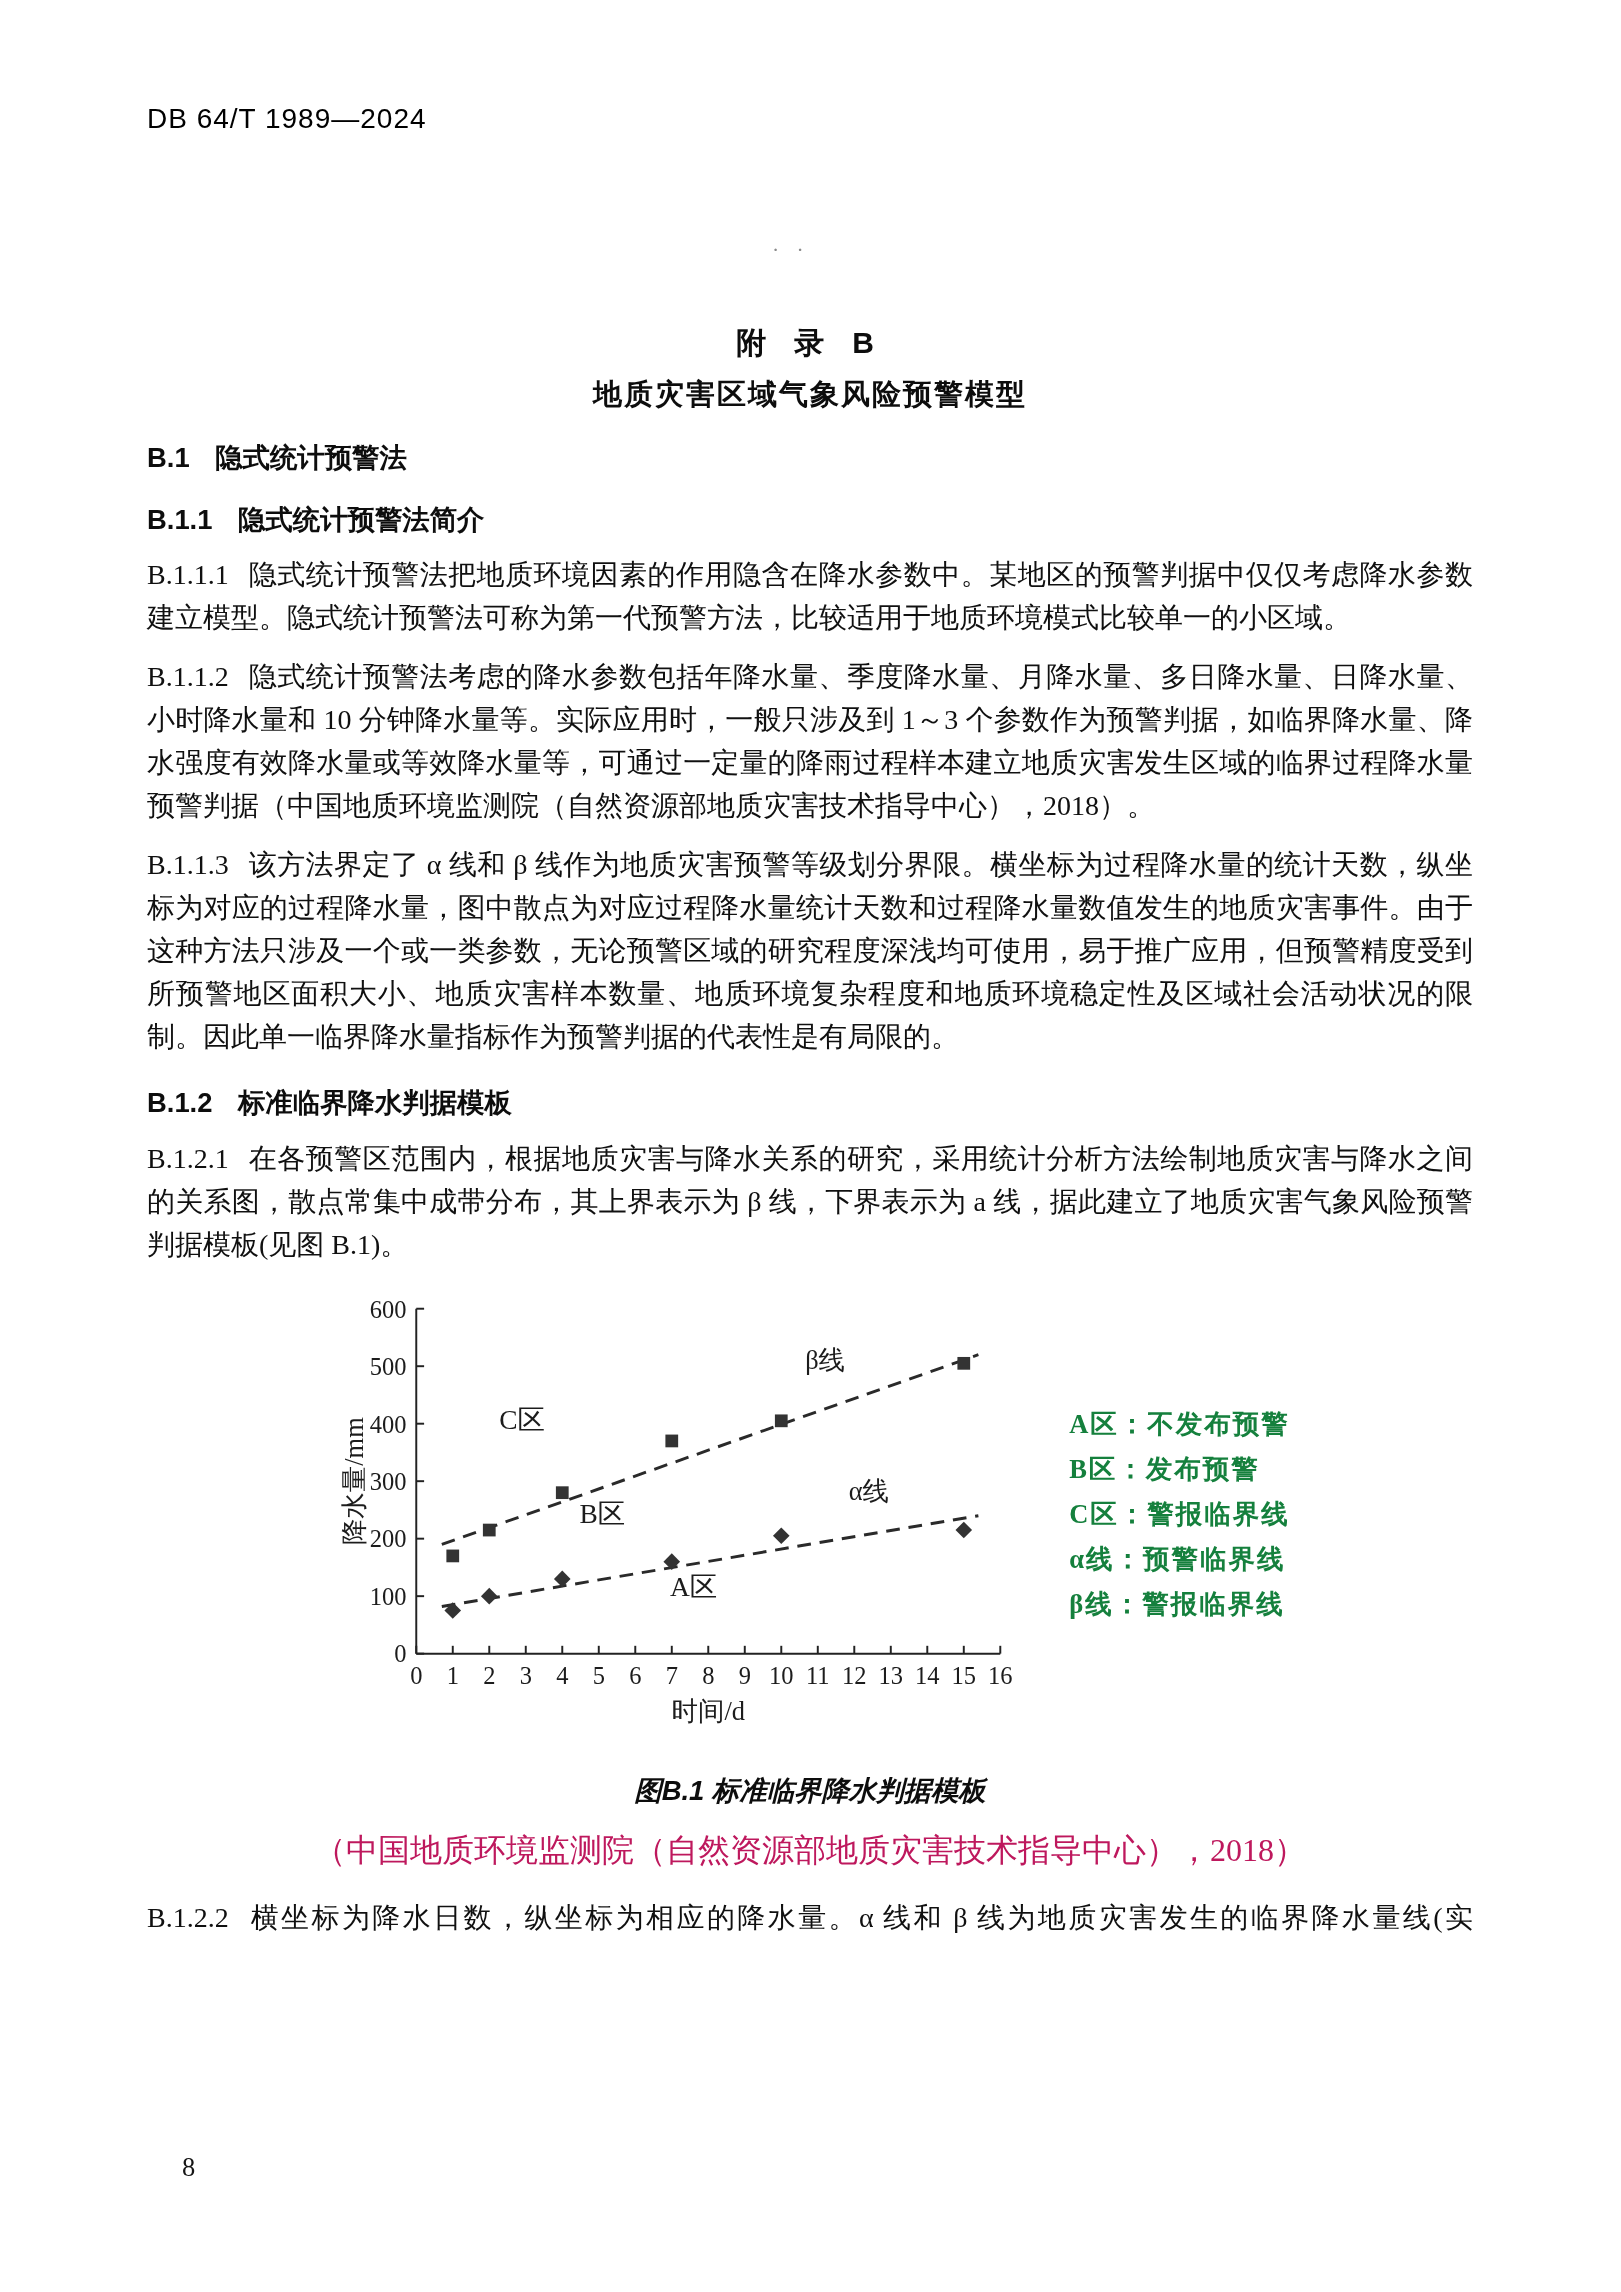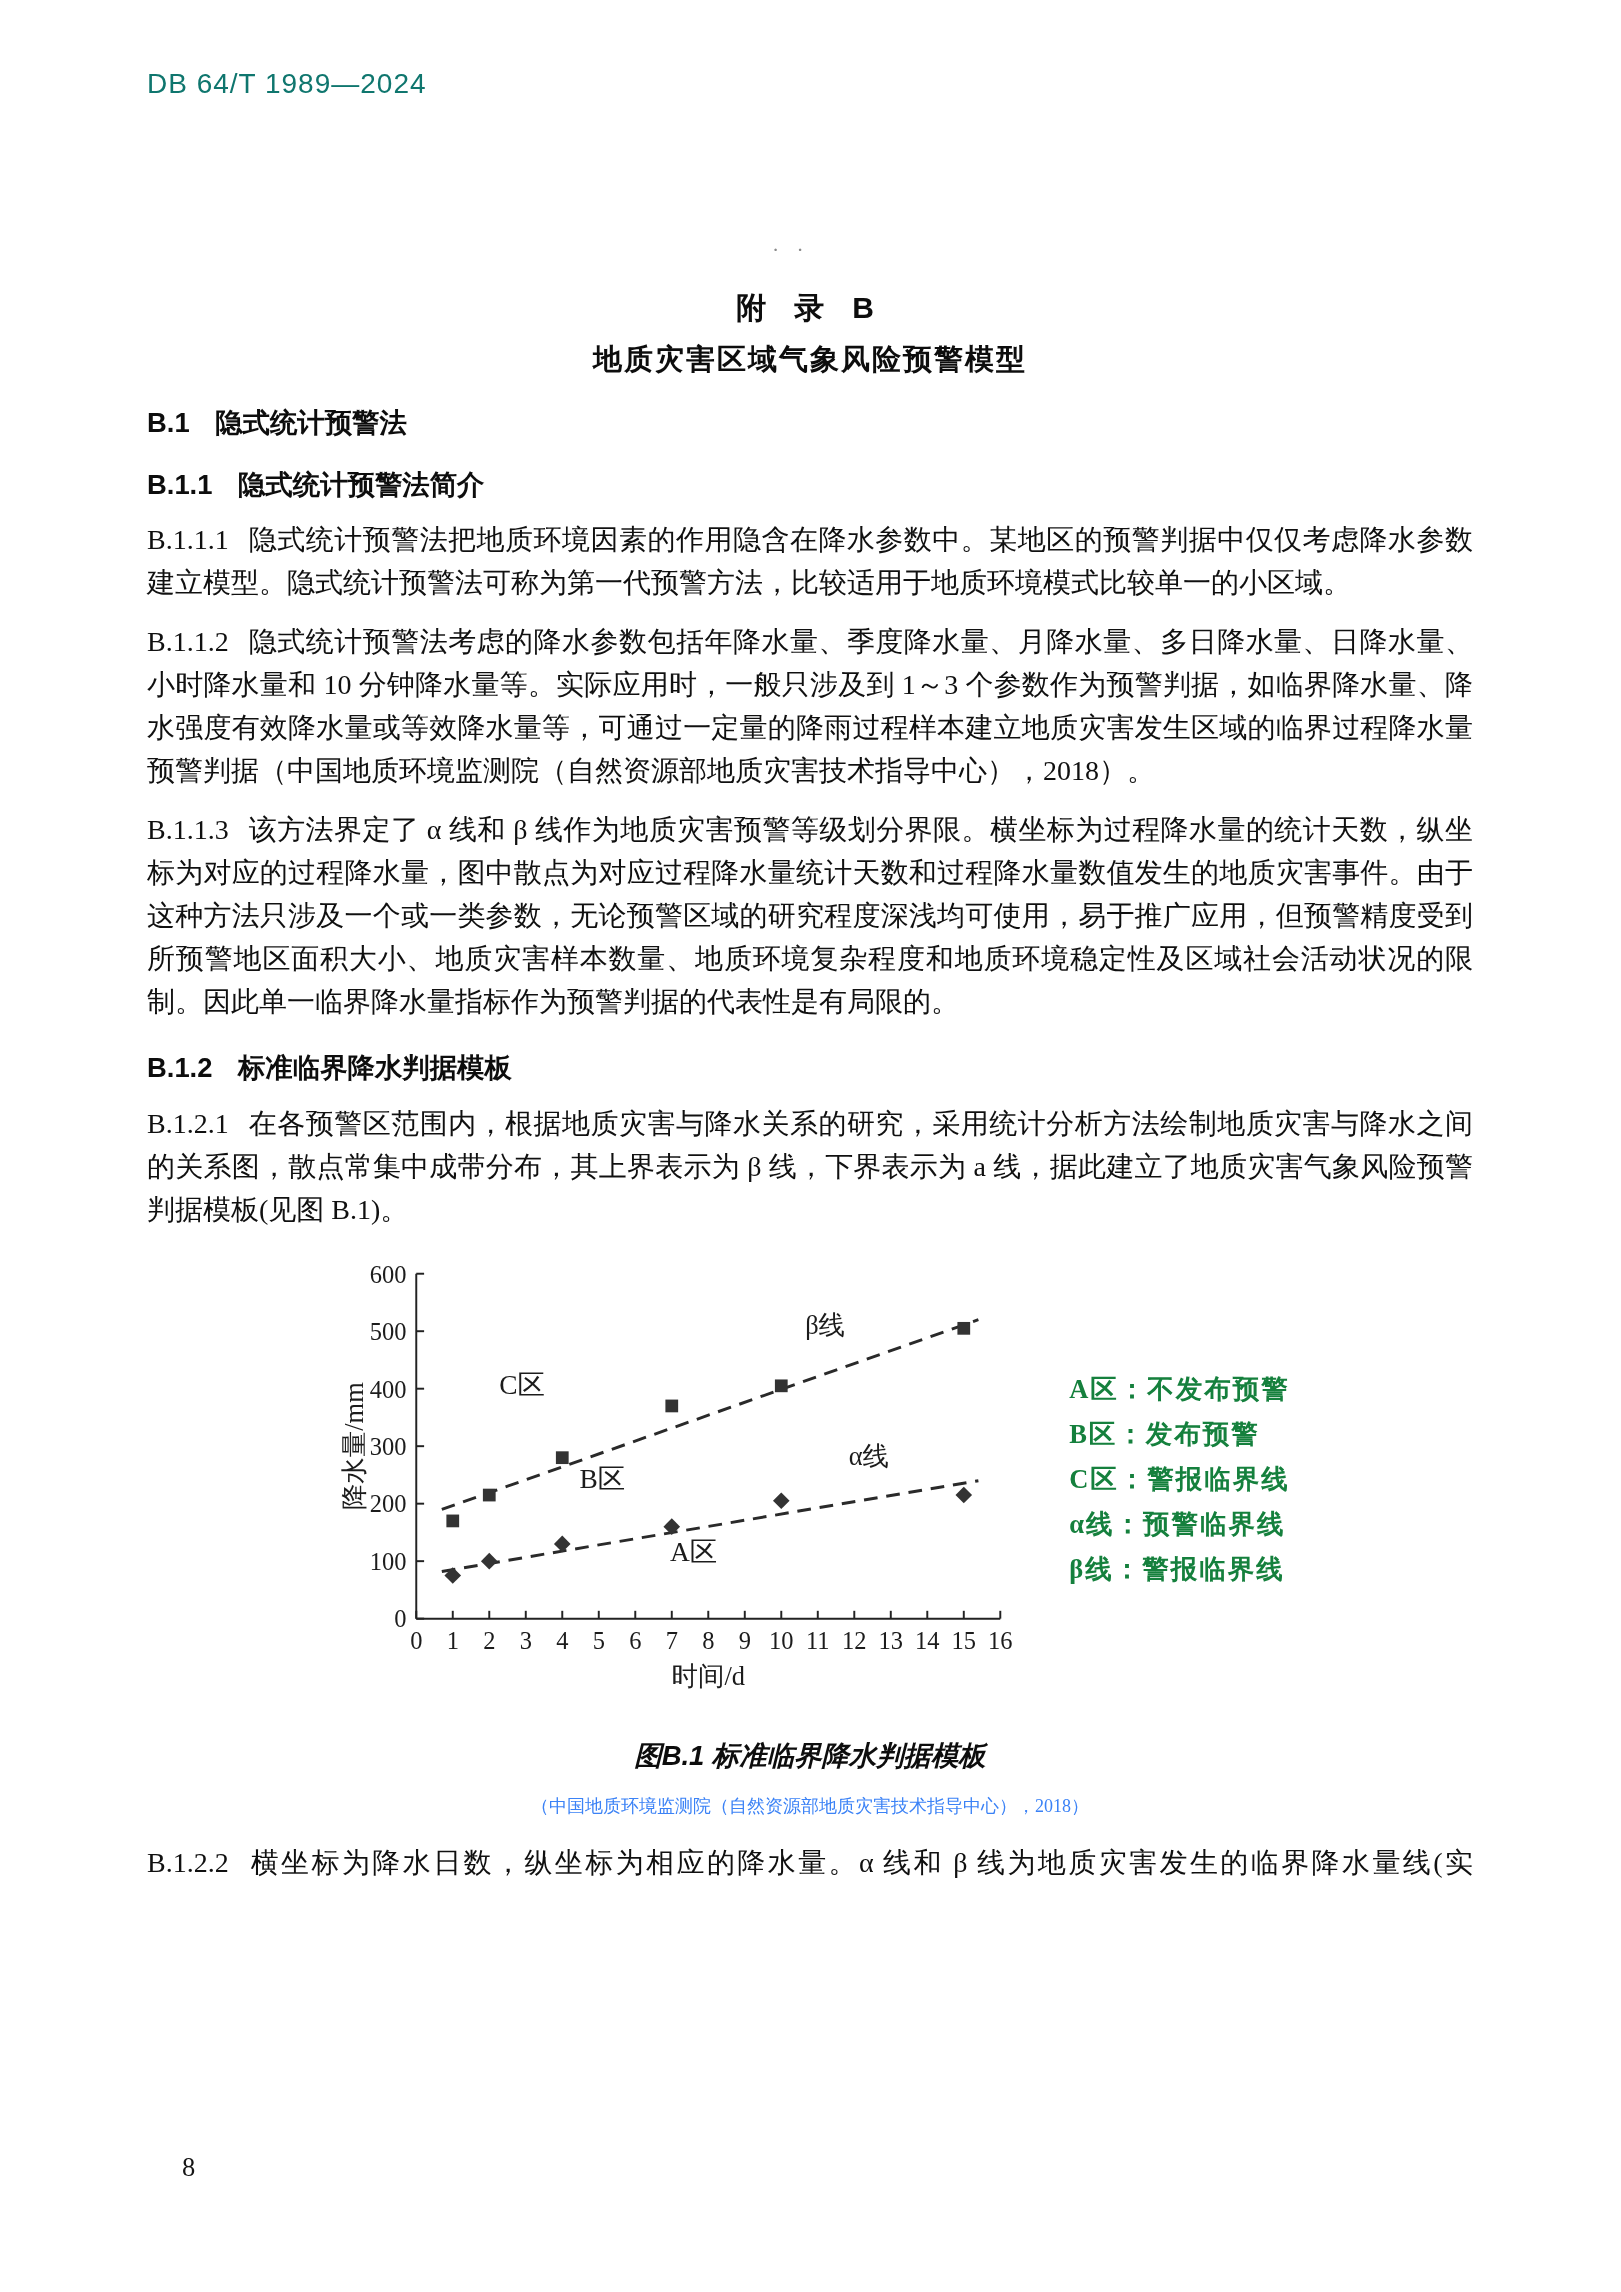--- a/index.html
+++ b/index.html
@@ -8,25 +8,25 @@
     position:relative;
     width:1621px; height:2293px;
     margin:0 auto;
     background:#ffffff;
     color:#111;
     font-family:"Liberation Serif", serif;
     overflow:hidden;
   }
   .inner { padding:0 148px 0 147px; }
   .doc-code {
-    padding-top:68px;
+    padding-top:103px;
     font-family:"Liberation Sans", sans-serif;
     font-size:28px;
     letter-spacing:1px;
-    color:#0f766e;
+    color:#000000;
   }
   .artifact {
     position:absolute; left:772px; top:238px;
     color:#8a8a8a; font-size:21.6px; letter-spacing:5.9px;
   }
   .title-block {
     margin-top:188px;
     text-align:center;
     font-family:"Liberation Sans", sans-serif;
     font-weight:700;
@@ -74,23 +74,23 @@
     text-align:center;
     font-family:"Liberation Sans", sans-serif;
     font-weight:700;
     font-size:27.4px;
     margin-top:39px;
     color:#0d0d0d;
     font-style:italic;
   }
   .citation {
     text-align:center;
-    font-size:18px;
+    font-size:32px;
     margin-top:19.6px;
-    color:#3b82f6;
+    color:#be185d;
   }
   .page-number {
     position:absolute; left:182px; top:2152px;
     font-size:26.5px; color:#151515;
   }
 </style>
 </head>
 <body>
 
 <div class="page">

